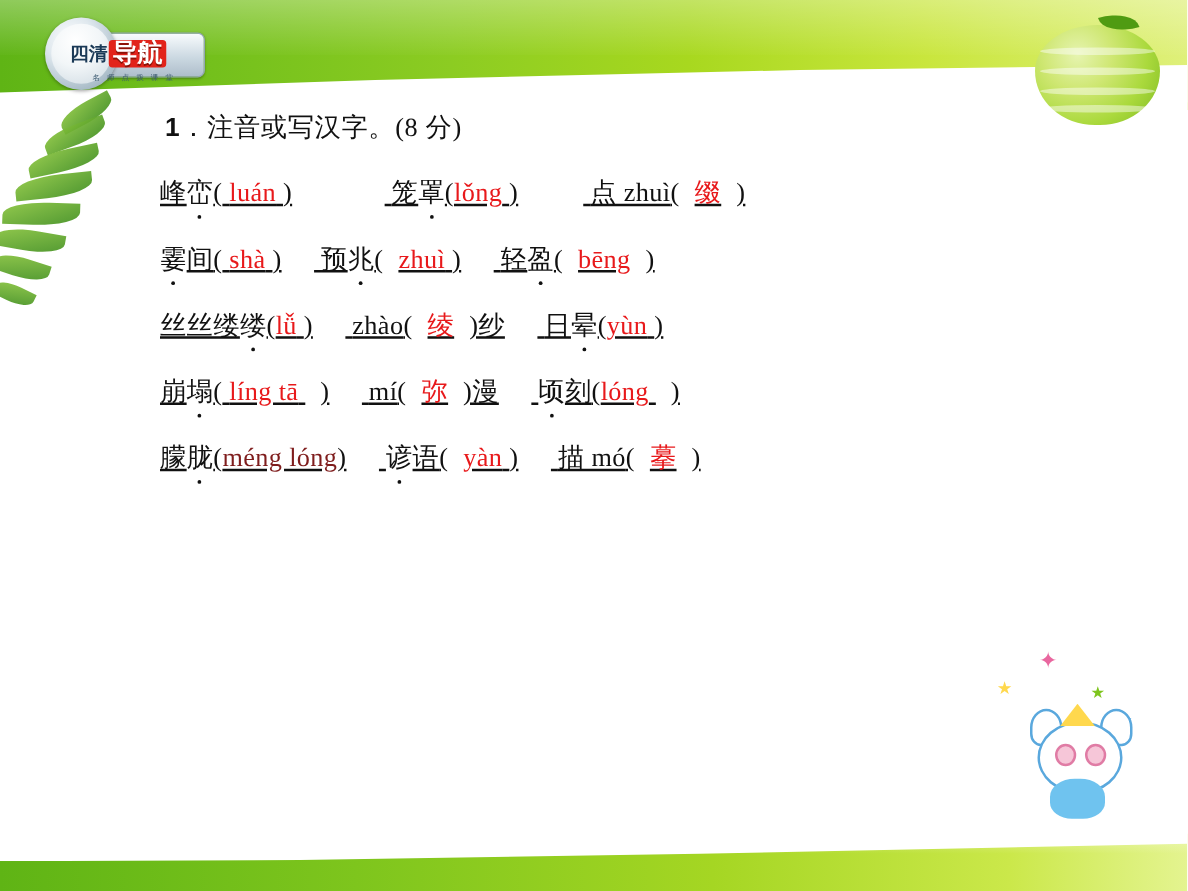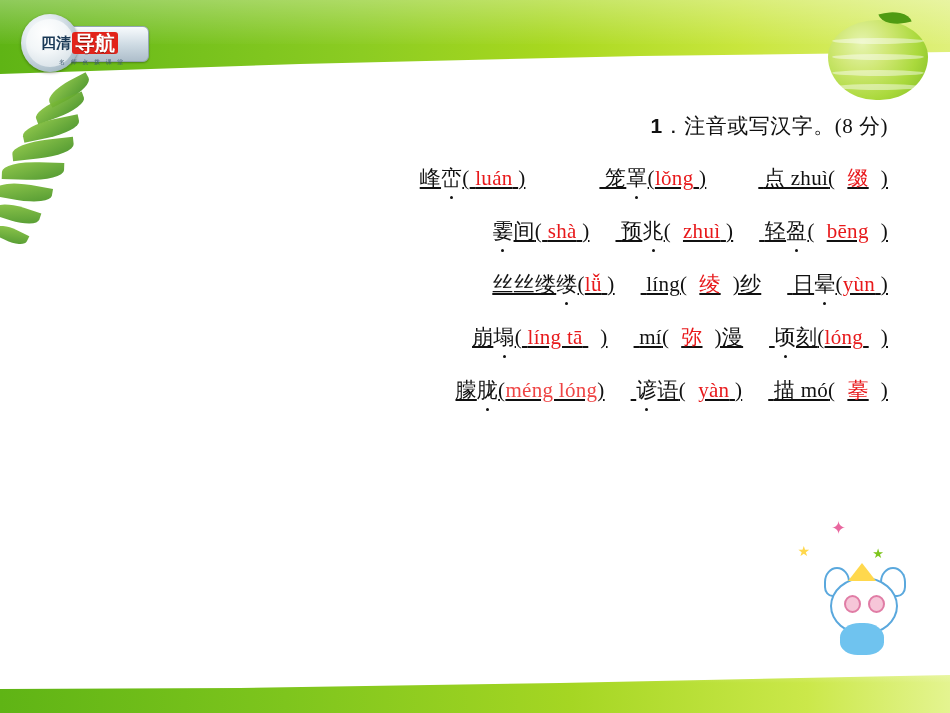--- a/index.html
+++ b/index.html
@@ -46,21 +46,21 @@
     left: 0; top: 52px;
     width: 950px; height: 46px;
     background: #ffffff;
     border-radius: 0 0 0 0;
     clip-path: polygon(0 22px, 300px 12px, 640px 4px, 950px 0px, 950px 46px, 0 46px);
   }
 
   
   .logo {
     position: absolute;
-    left: 21px; top: 14px;
+    left: 36px; top: 14px;
     width: 126px; height: 58px;
   }
   .logo-disc {
     position: absolute;
     left: 0; top: 0;
     width: 58px; height: 58px;
     border-radius: 50%;
     background: radial-gradient(circle at 35% 30%, #ffffff 0%, #dfe8ee 35%, #a9bcc8 75%, #7e929f 100%);
     box-shadow: 0 1px 3px rgba(0,0,0,.35);
   }
@@ -224,43 +224,42 @@
   .star {
     position: absolute;
     color: #ffd84d;
     font-size: 18px;
     line-height: 18px;
   }
 
   
   .content {
     position: absolute;
-    left: 128px; top: 112px;
+    left: 128px; top: 88px;
     width: 760px;
-    text-align: right;
   }
   .q-title {
     font-size: 21px;
     color: #111111;
     margin: 0 0 24px 4px;
     letter-spacing: .5px;
     font-family: "Liberation Serif", serif;
   }
   .q-title b { font-family: "Liberation Sans", sans-serif; }
 
   .line {
     font-size: 21px;
     color: #111111;
     margin: 0 0 25px 0;
     white-space: nowrap;
     letter-spacing: .3px;
     text-decoration: underline;
   }
   .ans { color: #e8191b; }
-  .ans-pink { color: #ef4444; }
+  .ans-pink { color: #7f1d1d; }
 
   
   .dot {
     position: relative;
     display: inline-block;
   }
   .dot::after {
     content: "";
     position: absolute;
     left: 50%;
@@ -338,21 +337,21 @@
       <span class="ans">shà</span>
       <span>)</span><span class="sp sp-m"></span>
       <span>预<span class="dot">兆</span></span><span>(</span><span class="sp sp-s"></span><span class="ans">zhuì</span>
       <span>)</span><span class="sp sp-m"></span>
       <span>轻<span class="dot">盈</span></span><span>(</span><span class="sp sp-s"></span><span class="ans">bēng</span><span class="sp sp-s"></span><span>)</span>
     </div>
 
     <div class="line">
       <span>丝丝缕<span class="dot">缕</span></span><span>(</span><span class="ans">lǚ</span>
       <span>)</span><span class="sp sp-m"></span>
-      <span>líng</span><span>(</span><span class="sp sp-s"></span><span class="ans">绫</span><span class="sp sp-s"></span><span>)纱</span><span class="sp sp-m"></span>
+      <span>zhào</span><span>(</span><span class="sp sp-s"></span><span class="ans">绫</span><span class="sp sp-s"></span><span>)纱</span><span class="sp sp-m"></span>
       <span>日<span class="dot">晕</span></span><span>(</span><span class="ans">yùn</span>
       <span>)</span>
     </div>
 
     <div class="line">
       <span>崩<span class="dot">塌</span></span><span>(</span>
       <span class="ans">líng tā</span>
       <span class="sp sp-s"></span><span>)</span><span class="sp sp-m"></span>
       <span>mí</span><span>(</span><span class="sp sp-s"></span><span class="ans">弥</span><span class="sp sp-s"></span><span>)漫</span><span class="sp sp-m"></span>
       <span><span class="dot">顷</span>刻</span><span>(</span><span class="ans">lóng</span>

